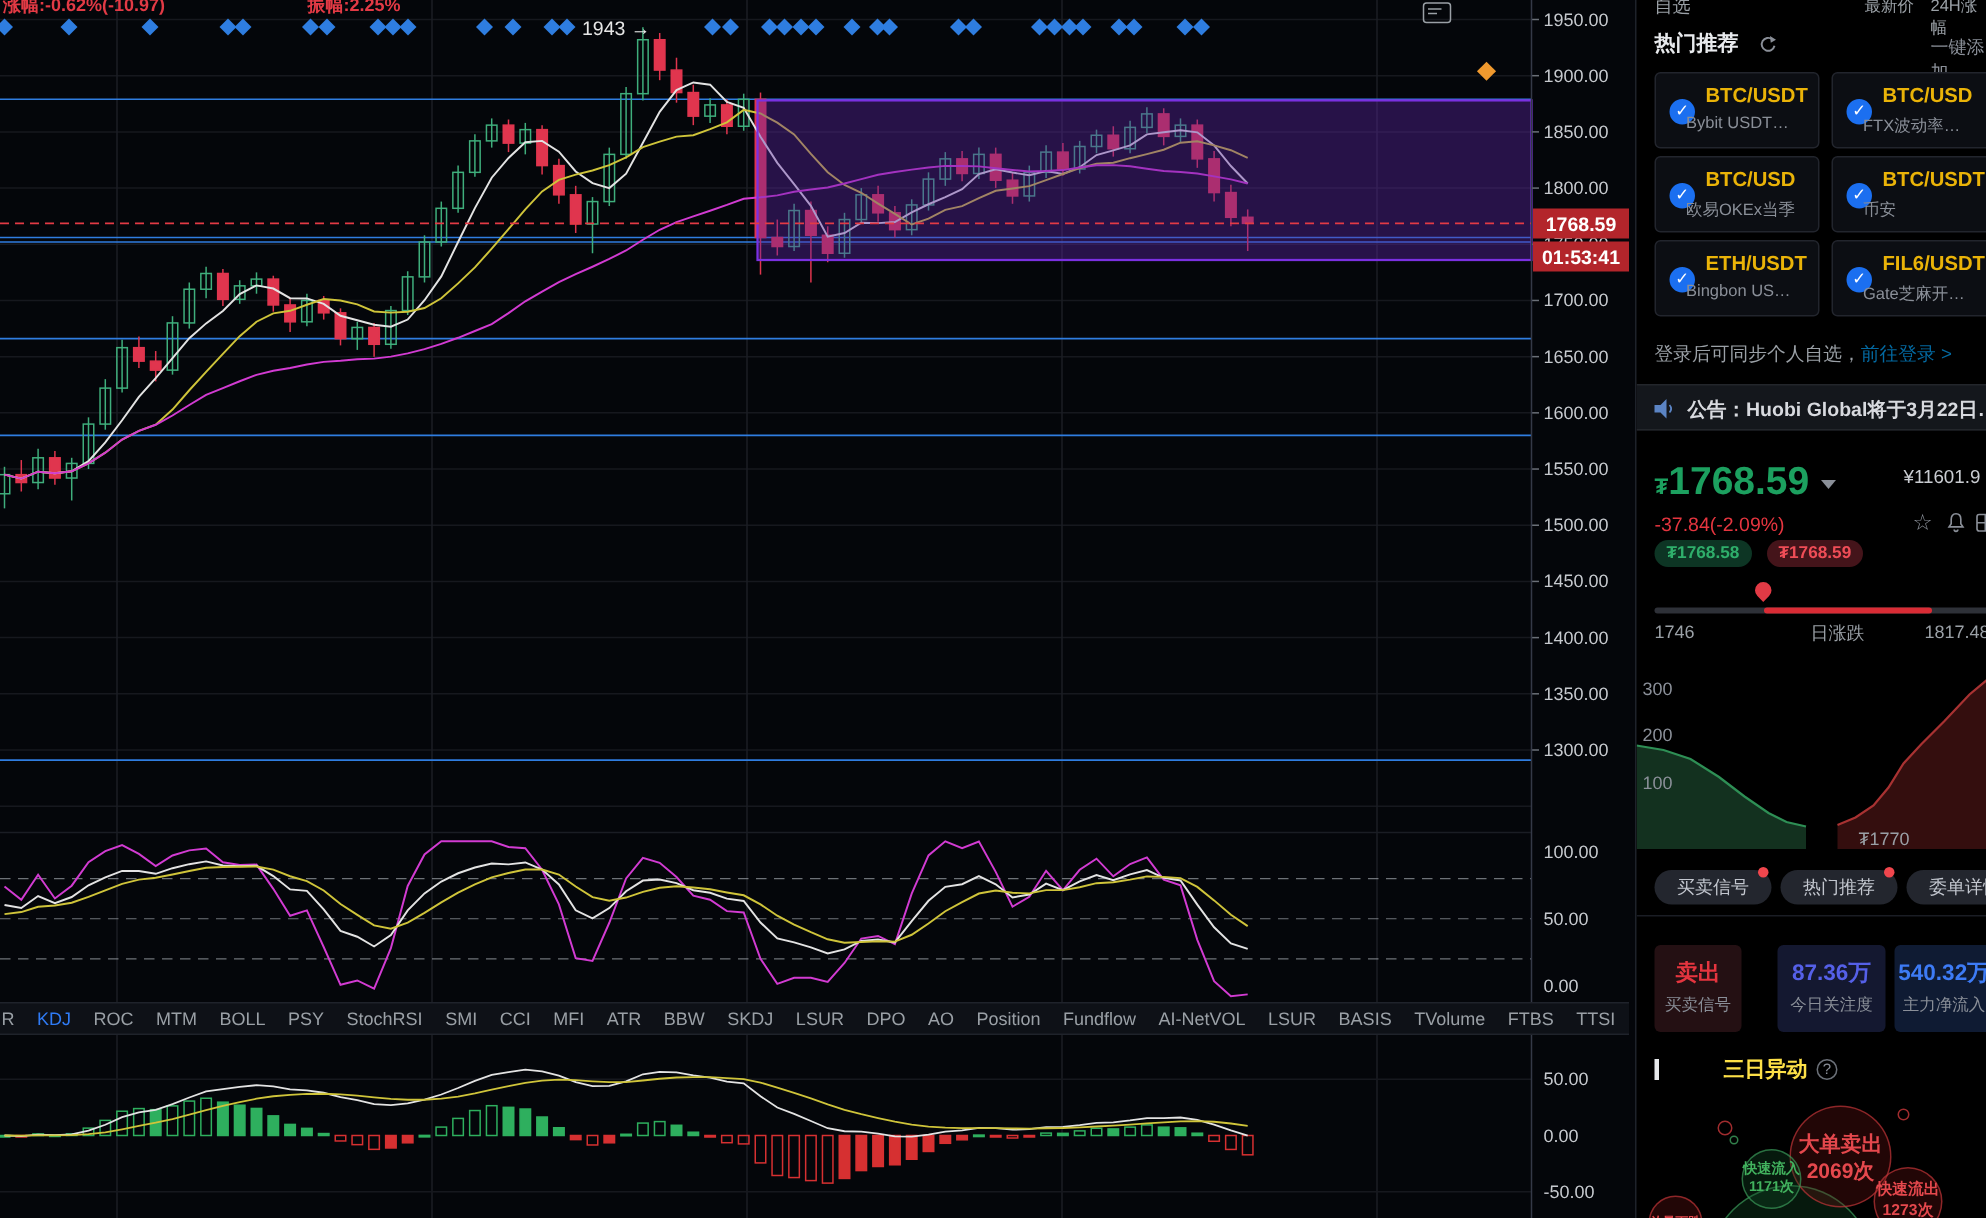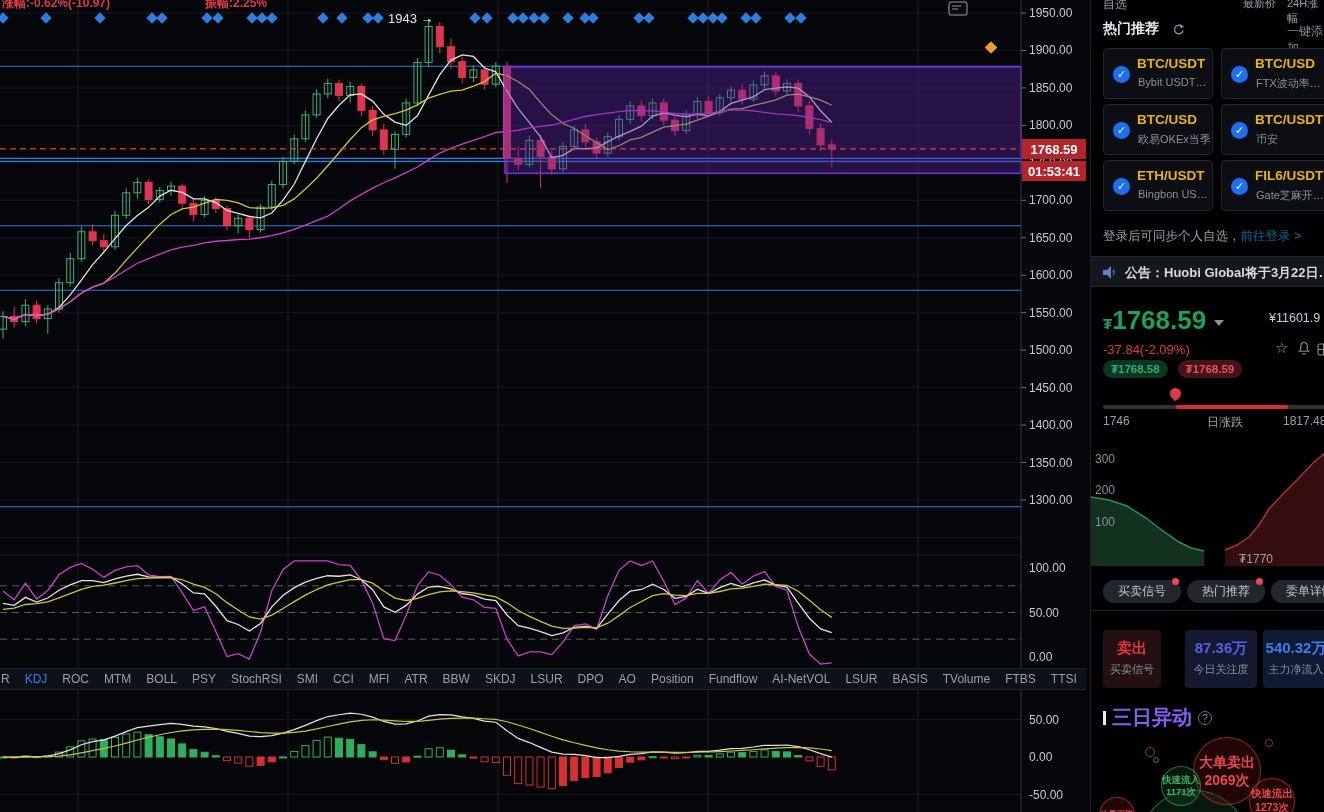--- a/index.html
+++ b/index.html
@@ -22,21 +22,21 @@
   #watch-tab{left:12px;top:-4px;font-size:12px;}
   #col-price{left:152px;top:-4px;font-size:11px;} #col-change{left:196px;top:-4px;font-size:11px;}
   #hot-title{left:12px;top:20px;font-size:14px;font-weight:bold;}
   #hot-refresh{left:80px;top:23px;}
   #hot-add{left:196px;top:23px;font-size:12px;}
   .pair-card{position:absolute;width:110px;height:51px;background:#0c0e13;border:1px solid #22252d;
       border-radius:4px;cursor:pointer;}
   .pair-card .chk{position:absolute;left:9px;top:17px;width:17px;height:17px;border-radius:50%;
       background:#1b6ff0;color:#fff;font-size:11px;text-align:center;line-height:17px;}
   .pair-card .pname{position:absolute;left:33px;top:7px;font-size:13.5px;font-weight:bold;color:#eab308;white-space:nowrap;}
-  .pair-card .pvenue{position:absolute;left:34px;top:27px;font-size:11px;color:#8a8f98;white-space:nowrap;}
+  .pair-card .pvenue{position:absolute;left:20px;top:27px;font-size:11px;color:#8a8f98;white-space:nowrap;}
   #login-row{left:12px;top:228px;font-size:12.5px;white-space:nowrap;}
   #login-row a{color:#0369a1;text-decoration:none;cursor:pointer;}
   #notice-bar{left:0;top:256px;width:242px;height:31px;background:#14171c;border-top:1px solid #23262b;
       border-bottom:1px solid #23262b;font-weight:bold;}
   #notice-text{left:34px;top:7px;font-size:13px;color:#d8dadf;white-space:nowrap;}
   #quote-price{left:12px;top:305px;font-size:26px;font-weight:bold;color:#1ca05f;}
   #quote-price .cur{font-size:15px;}
   .chev{display:inline-block;width:0;height:0;border-left:5px solid transparent;border-right:5px solid transparent;
       border-top:6px solid #8a8f98;margin-left:8px;margin-bottom:3px;}
   #quote-cny{left:178px;top:311px;font-size:12.5px;color:#c9ccd1;white-space:nowrap;}
@@ -61,21 +61,21 @@
   .pill .dot{position:absolute;right:2px;top:-2px;width:7px;height:7px;border-radius:50%;background:#f0464d;}
   #sep1{left:0;top:610px;width:234px;height:1px;background:#1a1d24;}
   .stat{position:absolute;top:630px;height:58px;border-radius:4px;text-align:center;overflow:hidden;}
   .stat .v{margin-top:9px;font-size:15px;font-weight:bold;white-space:nowrap;}
   .stat .l{margin-top:4px;font-size:11px;color:#8a8f98;white-space:nowrap;}
   #stat0{left:12px;width:58px;background:#241013;} #stat0 .v{color:#e5353f;}
   #stat1{left:94px;width:72px;background:#141830;} #stat1 .v{color:#5560e8;}
   #stat2{left:172px;width:66px;background:#0f1b33;} #stat2 .v{color:#3d7bf5;}
   #sec-title{left:12px;top:704px;display:flex;align-items:center;gap:6px;}
   #sec-bar{width:3px;height:14px;background:#e8eaed;}
-  #sec-text{font-size:20px;font-weight:bold;color:#8b5cf6;}
+  #sec-text{font-size:14px;font-weight:bold;color:#fde047;margin-left:37px;}
   #sec-help{width:14px;height:14px;border:1px solid #6b7078;border-radius:50%;color:#8a8f98;
       font-size:10px;text-align:center;line-height:13px;}
   .bubble{position:absolute;border-radius:50%;display:flex;flex-direction:column;align-items:center;
       justify-content:center;text-align:center;font-weight:bold;line-height:1.3;}
   .bubble.red{background:rgba(105,18,20,.32);border:1px solid rgba(200,55,58,.65);color:#e5484d;}
   .bubble.green{background:rgba(16,72,38,.35);border:1px solid rgba(62,160,94,.65);color:#42b25e;align-items:center;}
   .ring{position:absolute;border-radius:50%;background:transparent;}
 </style>
 </head>
 <body>

